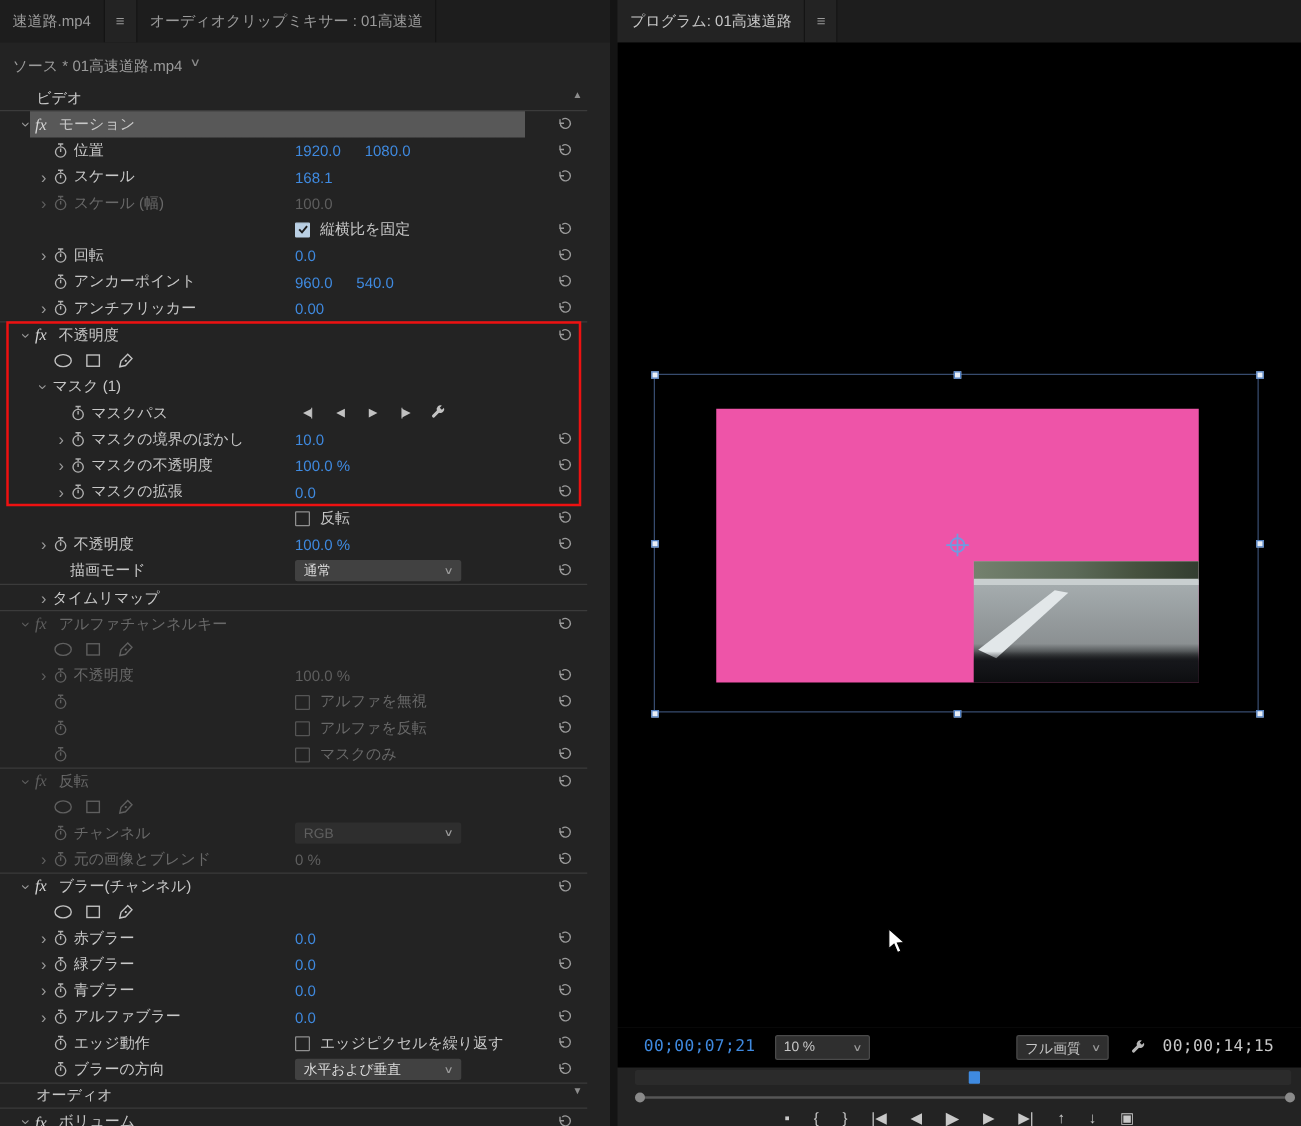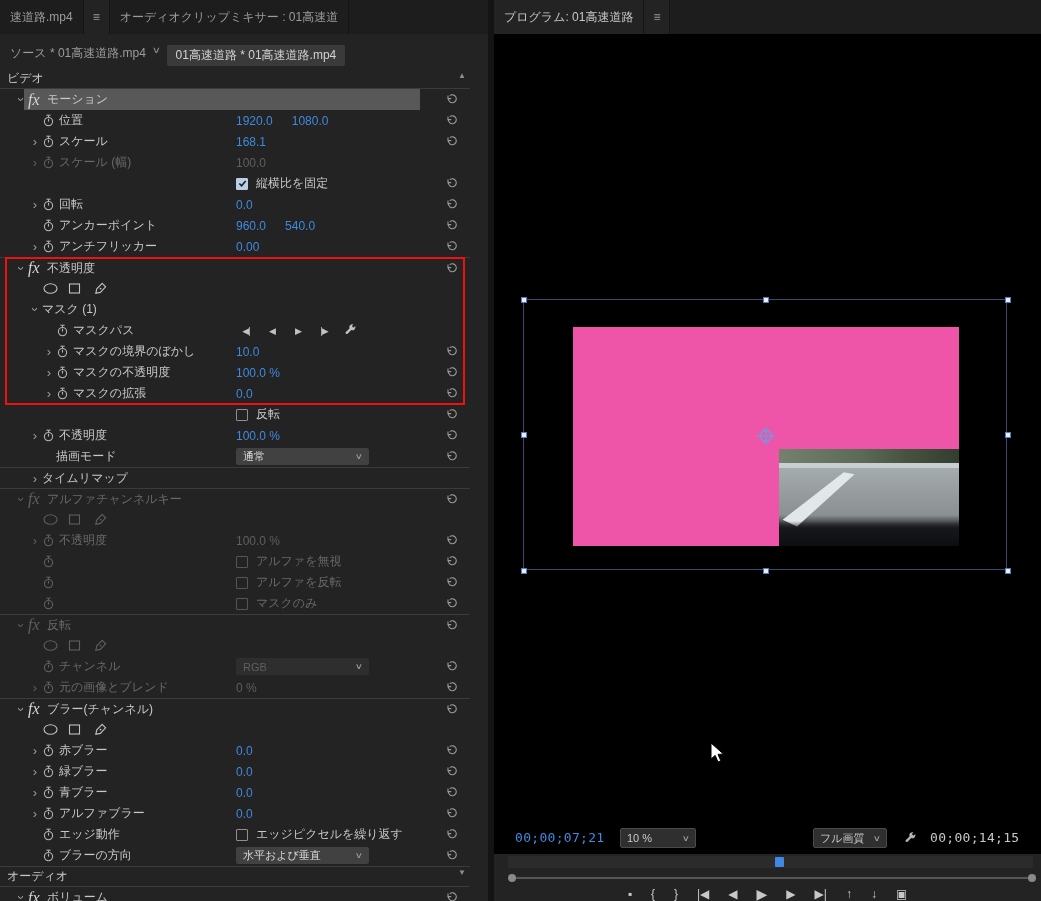--- a/index.html
+++ b/index.html
@@ -22,25 +22,25 @@
   .src-caret{color:#8a8a8a;font-size:9px;transform:scaleX(1.4)}
 
   
   #rows{position:absolute;top:68px;left:0;width:470px;height:833px;overflow:hidden}
   .row{position:relative;height:21px;display:flex;align-items:center}
   .row.sep{border-top:1px solid #3b3b3b}
   .kind-header{border-bottom:1px solid #3b3b3b}
   .row.selected{background:linear-gradient(to right,rgba(0,0,0,0) 24px,#585858 24px,#585858 420px,rgba(0,0,0,0) 420px)}
   .rl{display:flex;align-items:center;height:100%;flex:1;min-width:0}
   .ind{flex:none}
-  .hdr{padding-left:7px;color:#c8c8c8}
+  .hdr{padding-left:29px;color:#c8c8c8}
   .chev{width:14px;flex:none;color:#9b9b9b;font-size:13px;line-height:1;display:flex;justify-content:center}
   .chev.open{transform:rotate(90deg)}
   .chevsp{width:14px;flex:none}
-  .fxb{width:19px;flex:none;font-style:italic;font-family:"Liberation Serif","DejaVu Serif",serif;color:#d6d6d6;font-size:16px}
+  .fxb{width:19px;flex:none;font-style:italic;font-family:"Liberation Serif","DejaVu Serif",serif;color:#d6d6d6;font-size:13px}
   .sw{width:17px;flex:none;color:#b2b2b2;display:flex;align-items:center}
   .mt{width:26px;flex:none;color:#c2c2c2;display:flex;align-items:center}
   .lbl{color:#c8c8c8;white-space:nowrap;overflow:hidden}
   .rv{position:absolute;left:236px;top:0;height:100%;display:flex;align-items:center;gap:6px;white-space:nowrap}
   .val{color:var(--accent,#3f8ae0)}
   .val + .val{margin-left:13px}
   .dd{width:133px;height:17px;background:#414141;border-radius:2px;display:flex;align-items:center;justify-content:space-between;padding:0 7px;color:#dcdcdc;font-size:11px;overflow:hidden}
   .ddc{font-size:8px;color:#9b9b9b;transform:scaleX(1.4)}
   .cb{width:12px;height:12px;border:1px solid #8f8f8f;flex:none;display:flex;align-items:center;justify-content:center;border-radius:1px}
   .cb.on{background:#b9cfe3;border-color:#b9cfe3}
@@ -98,21 +98,20 @@
 <div class="panel" id="leftPanel">
   <div class="tabbar">
     <div class="tab">速道路.mp4</div>
     <div class="panel-menu">≡</div>
     <div class="tab">オーディオクリップミキサー : 01高速道</div>
 
   </div>
   <div class="source-bar">
     <span>ソース * 01高速道路.mp4</span>
     <span class="src-caret">∨</span>
-    <span class="seq-chip">01高速道路 * 01高速道路.mp4</span>
   </div>
   <div id="rows">
       <div class="row kind-header">
         <div class="rl">
           <span class="hdr">ビデオ</span>
         </div>
         <div class="rv"></div>
       </div>
       <div class="row kind-fx selected">
         <div class="rl">

